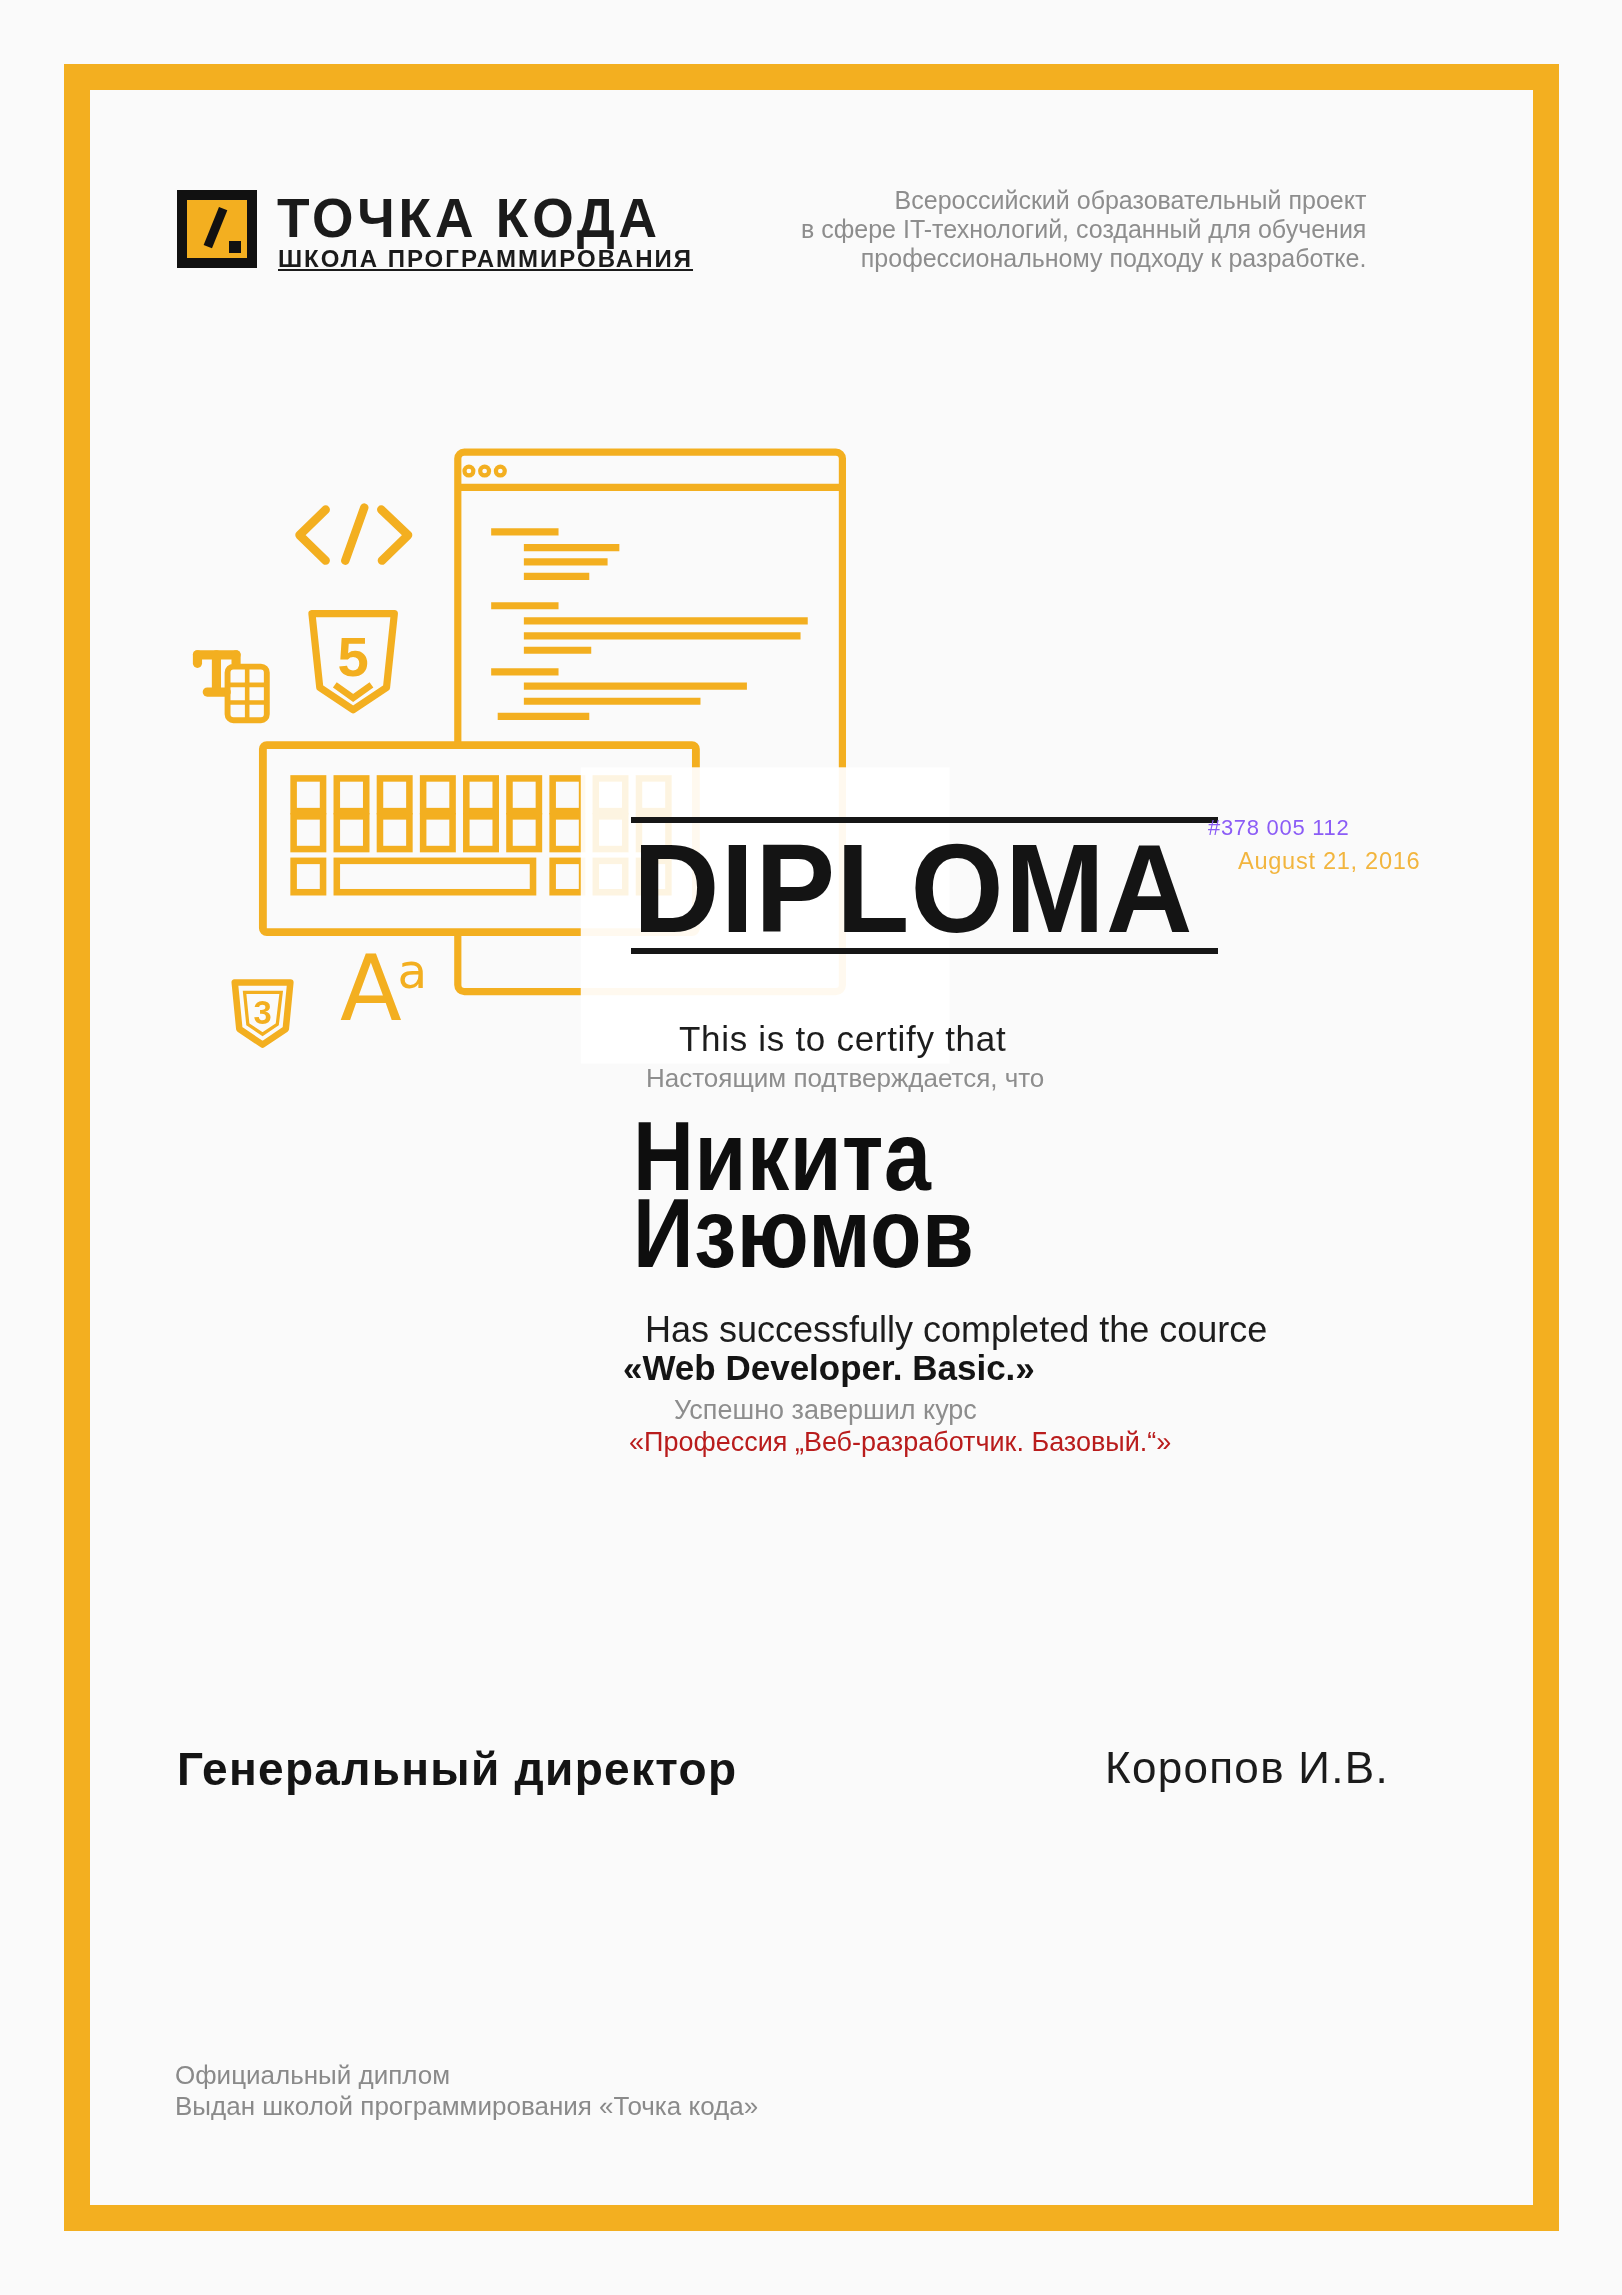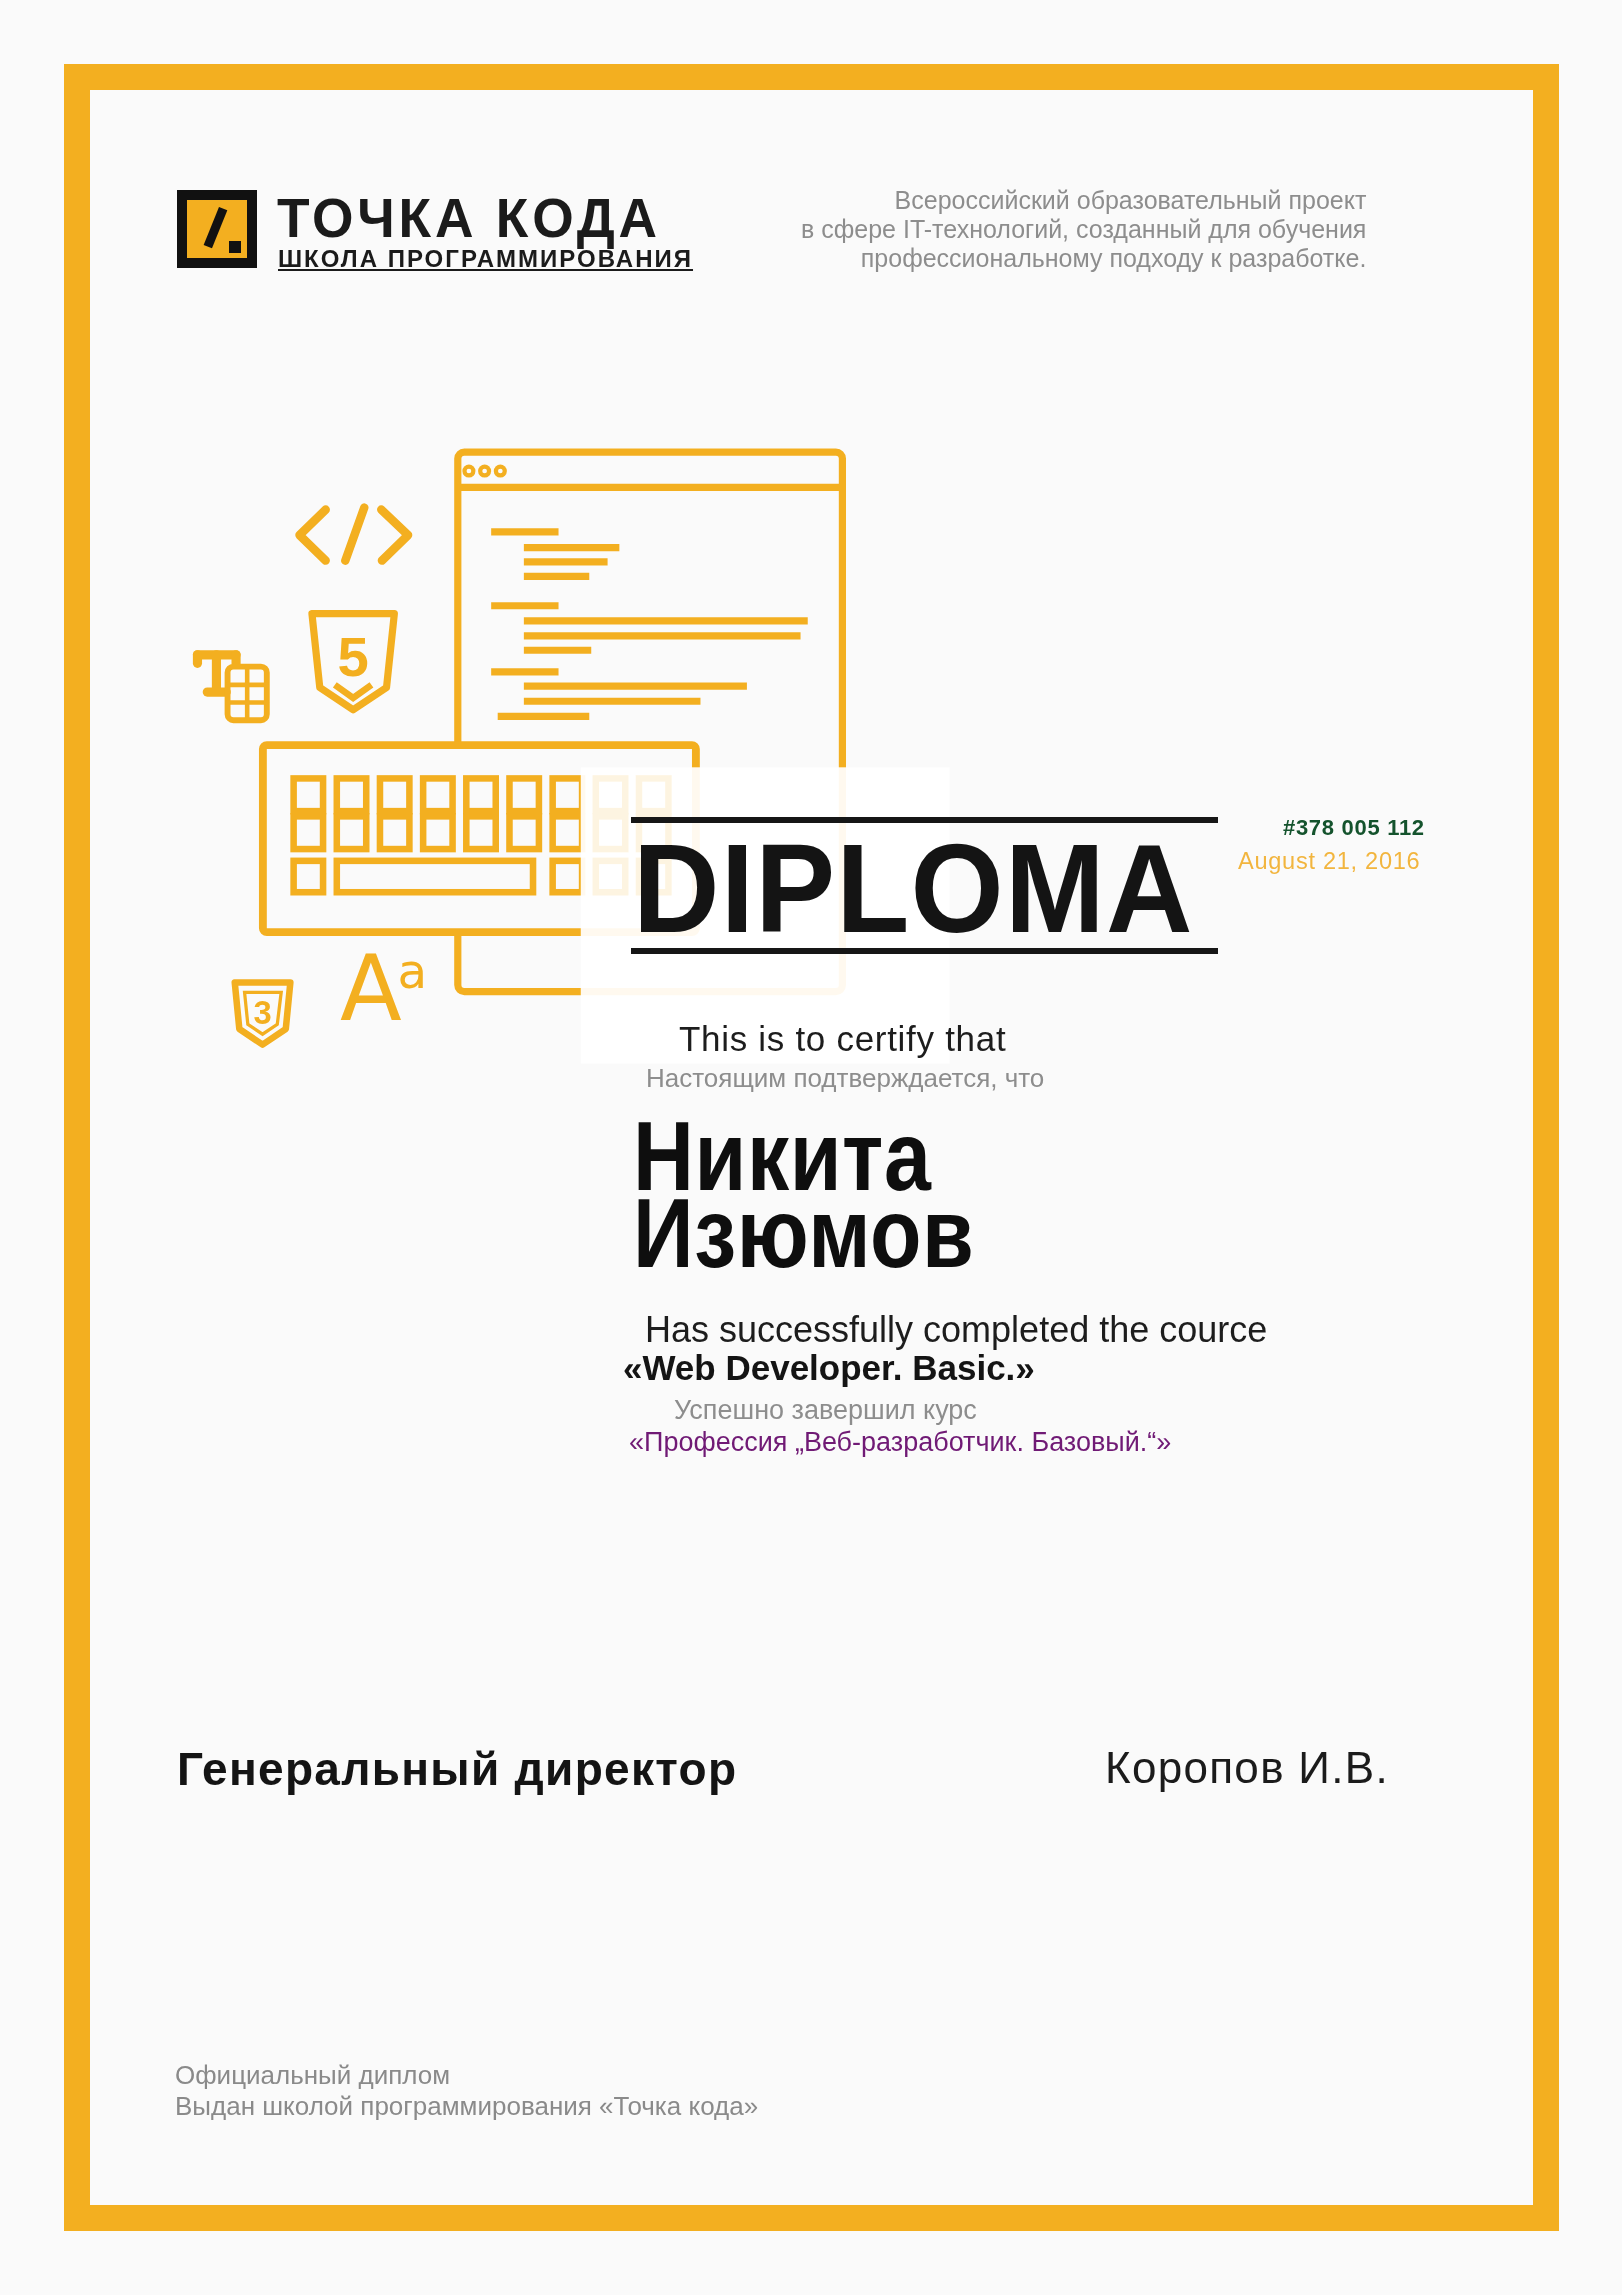--- a/index.html
+++ b/index.html
@@ -55,22 +55,22 @@
   .rule{background:#161616;height:5.9px;}
   .rule-top{left:631px;top:817px;width:587px;}
   .rule-bottom{left:631px;top:948px;width:587px;}
   .diploma-title{
     left:633px;top:826px;
     font-size:126px;font-weight:bold;letter-spacing:1.3px;line-height:1;
     transform:scaleX(0.95);transform-origin:left top;
     color:#141414;white-space:nowrap;
   }
   .diploma-number{
-    left:1283px;top:815px;
-    font-size:22px;font-weight:bold;color:#14532d;letter-spacing:0.7px;
+    left:1208px;top:815px;
+    font-size:22px;font-weight:normal;color:#8b5cf6;letter-spacing:0.7px;
     white-space:nowrap;
   }
   .diploma-date{
     left:1238px;top:848px;
     font-size:23.6px;font-weight:normal;color:#F2B53E;letter-spacing:0.7px;
     white-space:nowrap;
   }
   .certify-en{
     left:679px;top:1019px;
     font-size:35px;color:#1d1d1d;letter-spacing:0.7px;white-space:nowrap;
@@ -93,21 +93,21 @@
   .course-en{
     left:623px;top:1348px;
     font-size:35px;font-weight:bold;color:#141414;white-space:nowrap;
   }
   .completed-ru{
     left:674px;top:1395px;
     font-size:27px;color:#8D8D8D;white-space:nowrap;
   }
   .course-ru{
     left:629px;top:1427px;
-    font-size:27px;color:#701a75;white-space:nowrap;
+    font-size:27px;color:#b91c1c;white-space:nowrap;
   }
 
   
   .sig-role{
     left:177px;top:1742px;
     font-size:46px;font-weight:bold;letter-spacing:1.3px;color:#141414;white-space:nowrap;
   }
   .sig-name{
     left:1105px;top:1743px;
     font-size:44px;letter-spacing:1.3px;color:#1b1b1b;white-space:nowrap;

